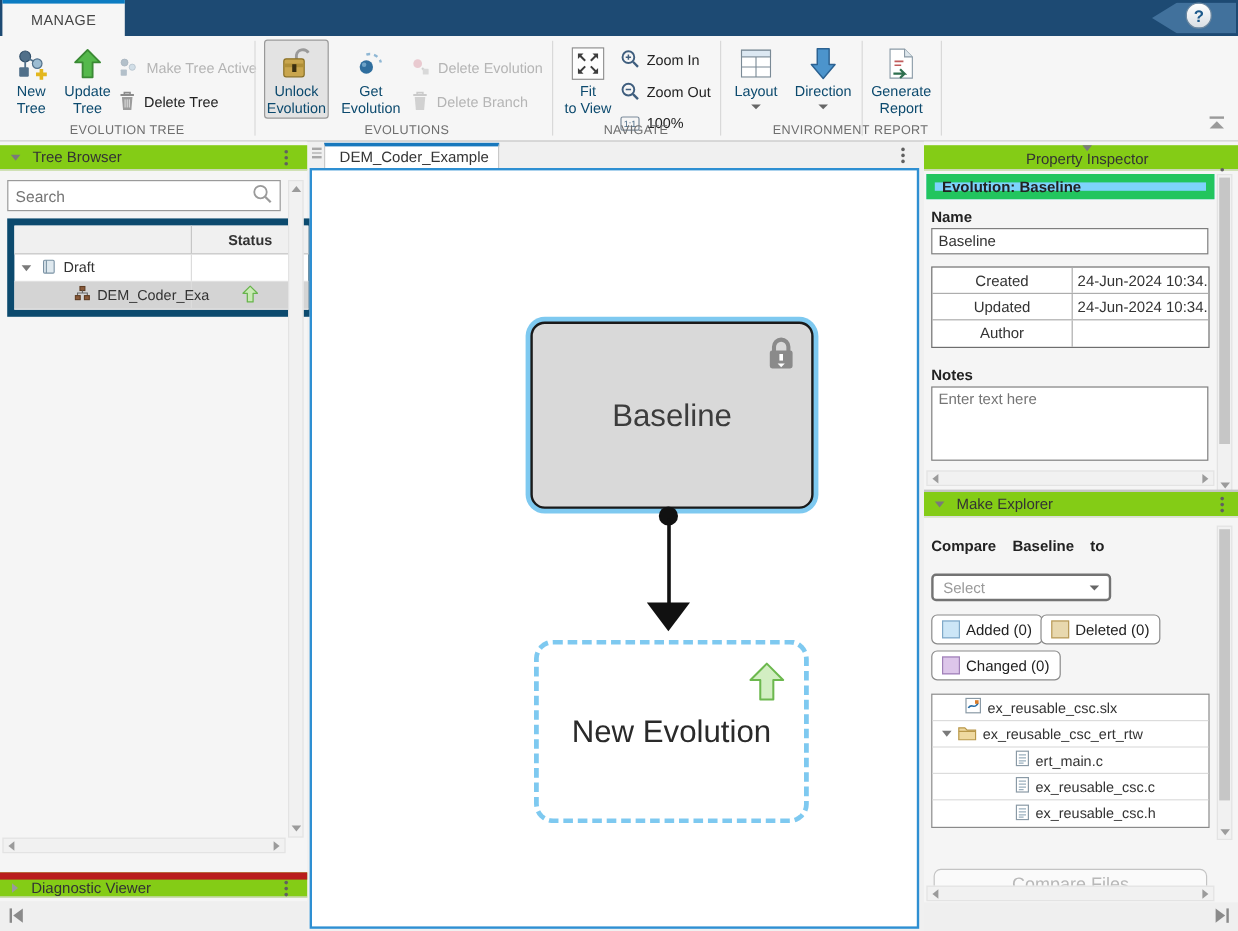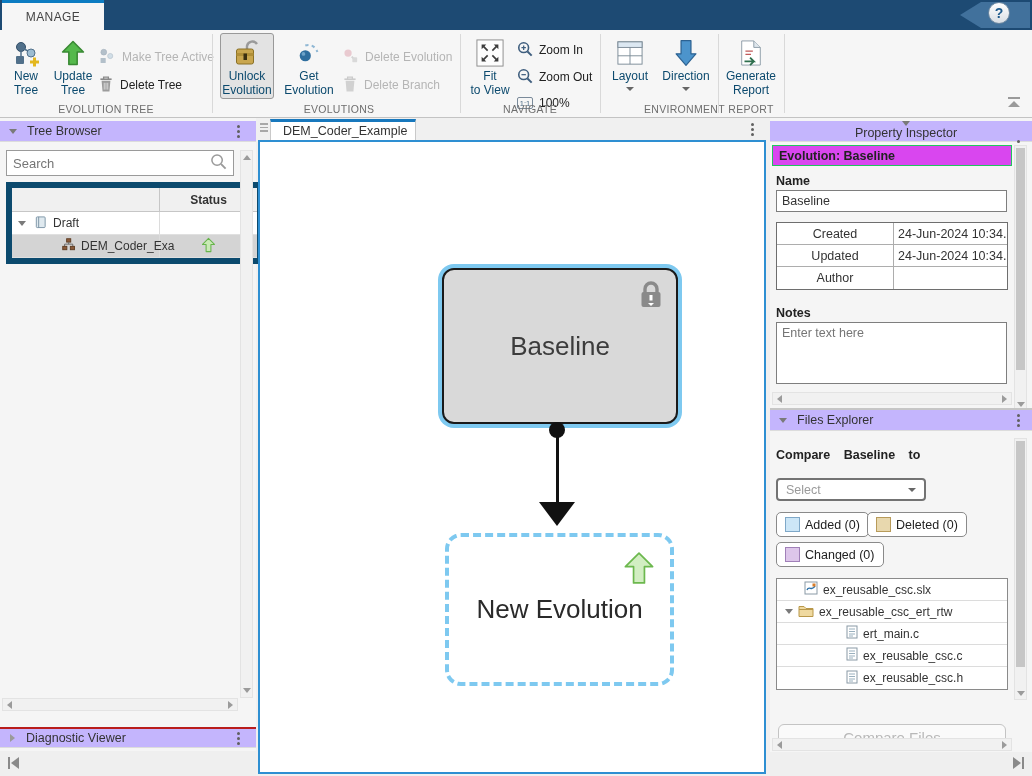--- a/index.html
+++ b/index.html
@@ -22,21 +22,21 @@
   .small-item { position:absolute; height:22px; display:flex; align-items:center; gap:6px; font-size:12px; color:#222; }
   .disabled { color:#b5b5b5 !important; }
   .dim { opacity:.4; }
   .caret-down { width:0; height:0; border-left:4px solid transparent; border-right:4px solid transparent; border-top:4px solid #666; }
   .ribbon-collapse { position:absolute; right:10px; bottom:8px; width:16px; height:12px; }
   .ribbon-collapse .bar { width:12px; height:2px; background:#9a9a9a; margin:0 auto 2px; }
   .tri-up-s { width:0; height:0; border-left:6px solid transparent; border-right:6px solid transparent; border-bottom:6px solid #9a9a9a; margin:0 auto; }
   .one2one { width:16px; height:12px; border:1px solid #7a8a9a; border-radius:2px; font-size:7.5px; color:#4a6a84; display:flex; align-items:center; justify-content:center; }
 
   
-  .panel-header { position:absolute; height:21px; background:#c4b5fd; border-bottom:1px solid #dcdcdc; display:flex; align-items:center; font-size:12.5px; color:#333; }
+  .panel-header { position:absolute; height:21px; background:#84cc16; border-bottom:1px solid #dcdcdc; display:flex; align-items:center; font-size:12.5px; color:#333; }
   .tri-down { width:0; height:0; border-left:4px solid transparent; border-right:4px solid transparent; border-top:5px solid #7a7a7a; }
   .tri-right { width:0; height:0; border-top:4px solid transparent; border-bottom:4px solid transparent; border-left:5px solid #9a9a9a; }
   .kebab { display:inline-flex; flex-direction:column; gap:2px; }
   .kebab i { width:3px; height:3px; background:#606060; border-radius:50%; }
   .sb-track-v { position:absolute; width:13px; background:#f1f1f1; border:1px solid #e3e3e3; }
   .sb-track-h { position:absolute; height:13px; background:#f1f1f1; border:1px solid #e3e3e3; }
   .thumb-v { position:absolute; left:1px; width:9px; background:#c6c6c6; }
   .tv-up { position:absolute; left:2px; width:0; height:0; border-left:4px solid transparent; border-right:4px solid transparent; border-bottom:5px solid #9b9b9b; }
   .tv-down { position:absolute; left:2px; width:0; height:0; border-left:4px solid transparent; border-right:4px solid transparent; border-top:5px solid #9b9b9b; }
   .th-left { position:absolute; top:2px; width:0; height:0; border-top:4px solid transparent; border-bottom:4px solid transparent; border-right:5px solid #9b9b9b; }
@@ -69,21 +69,21 @@
   .node-baseline { position:absolute; left:182px; top:126px; width:236px; height:156px; background:#d9d9d9; border:2px solid #1a1a1a; border-radius:12px; box-shadow:0 0 0 4px #7ec9f0; display:flex; align-items:center; justify-content:center; }
   .node-baseline .nlabel { font-size:26px; color:#3c3c3c; }
   .node-new { position:absolute; left:185px; top:391px; width:229px; height:153px; background:#fff; border:4px dashed #7ec9f0; border-radius:16px; display:flex; align-items:center; justify-content:center; }
   .node-new .nlabel { font-size:26px; color:#2a2a2a; }
   .conn-circle { position:absolute; left:289px; top:280px; width:16px; height:16px; border-radius:50%; background:#111; }
   .conn-line { position:absolute; left:296px; top:290px; width:3px; height:72px; background:#111; }
   .conn-arrow { position:absolute; left:279px; top:360px; width:0; height:0; border-left:18px solid transparent; border-right:18px solid transparent; border-top:24px solid #111; }
 
   
   .right-panel { position:absolute; left:770px; top:118px; width:262px; height:658px; background:#f5f5f5; }
-  .evo-header { position:absolute; left:2px; top:27px; width:240px; height:21px; background:#d946ef; border:1px solid #22c55e; display:flex; align-items:center; padding-left:6px; font-weight:bold; font-size:12.5px; color:#222; }
+  .evo-header { position:absolute; left:2px; top:27px; width:240px; height:21px; background:#7dd3fc; border:7px solid #22c55e; display:flex; align-items:center; padding-left:6px; font-weight:bold; font-size:12.5px; color:#222; }
   .flabel { position:absolute; font-weight:bold; font-size:12.5px; color:#222; }
   .text-input { position:absolute; background:#fff; border:1px solid #7e7e7e; font-size:12.5px; color:#333; padding:0 5px; display:flex; align-items:center; }
   .pi-table { position:absolute; left:6px; top:104px; width:232px; border:1px solid #6e6e6e; background:#fff; }
   .pi-row { display:flex; height:22px; border-bottom:1px solid #adadad; font-size:12.5px; }
   .pi-row:last-child { border-bottom:none; }
   .pi-row .pl { width:117px; border-right:1px solid #adadad; display:flex; align-items:center; justify-content:center; color:#333; }
   .pi-row .pv { flex:1; display:flex; align-items:center; padding:0 4px; color:#333; white-space:nowrap; overflow:hidden; }
   .notes-box { position:absolute; left:6px; top:204px; width:231px; height:62px; background:#fff; border:1px solid #7e7e7e; }
   .notes-box textarea { width:100%; height:100%; border:none; outline:none; resize:none; font-family:"Liberation Sans",sans-serif; font-size:12.5px; color:#444; padding:3px 5px; background:transparent; }
   .fe-header-wrap { position:absolute; left:0; top:290px; width:262px; height:2px; background:#c6c6c6; }
@@ -355,21 +355,21 @@
 
     <div class="sb-track-v" style="left:240px;top:32px;height:548px;">
       <span class="tv-up" style="top:4px;"></span>
       <span class="tv-down" style="bottom:4px;"></span>
     </div>
     <div class="sb-track-h" style="left:2px;top:580px;width:236px;">
       <span class="th-left" style="left:4px;"></span>
       <span class="th-right" style="right:4px;"></span>
     </div>
 
-    <div class="panel-header" style="left:0;top:609px;width:256px;border-top:2px solid #b91c1c;">
+    <div class="panel-header" style="left:0;top:609px;width:256px;border-top:6px solid #b91c1c;">
       <span class="tri-right" style="margin-left:10px;"></span>
       <span style="margin-left:11px;">Diagnostic Viewer</span>
       <span class="kebab" style="margin-left:auto;margin-right:16px;">
           <i></i>
           <i></i>
           <i></i>
         </span>
     </div>
     <div class="bottom-strip">
       <span class="panel-toggle" style="position:absolute;left:8px;top:6px;">
@@ -467,21 +467,21 @@
     </div>
 
     <div class="sb-track-h" style="left:2px;top:274px;width:240px;">
       <span class="th-left" style="left:4px;"></span>
       <span class="th-right" style="right:4px;"></span>
     </div>
 
     <div class="fe-header-wrap"></div>
     <div class="panel-header" style="left:0;top:292px;width:262px;">
       <span class="tri-down" style="margin-left:9px;"></span>
-      <span style="margin-left:10px;">Files Explorer</span>
+      <span style="margin-left:10px;">Make Explorer</span>
       <span class="kebab" style="margin-left:auto;margin-right:12px;">
           <i></i>
           <i></i>
           <i></i>
         </span>
     </div>
 
     <div class="sb-track-v" style="left:244px;top:320px;height:262px;">
       <div class="thumb-v" style="top:2px;height:226px;"></div>
       <span class="tv-down" style="bottom:3px;"></span>

